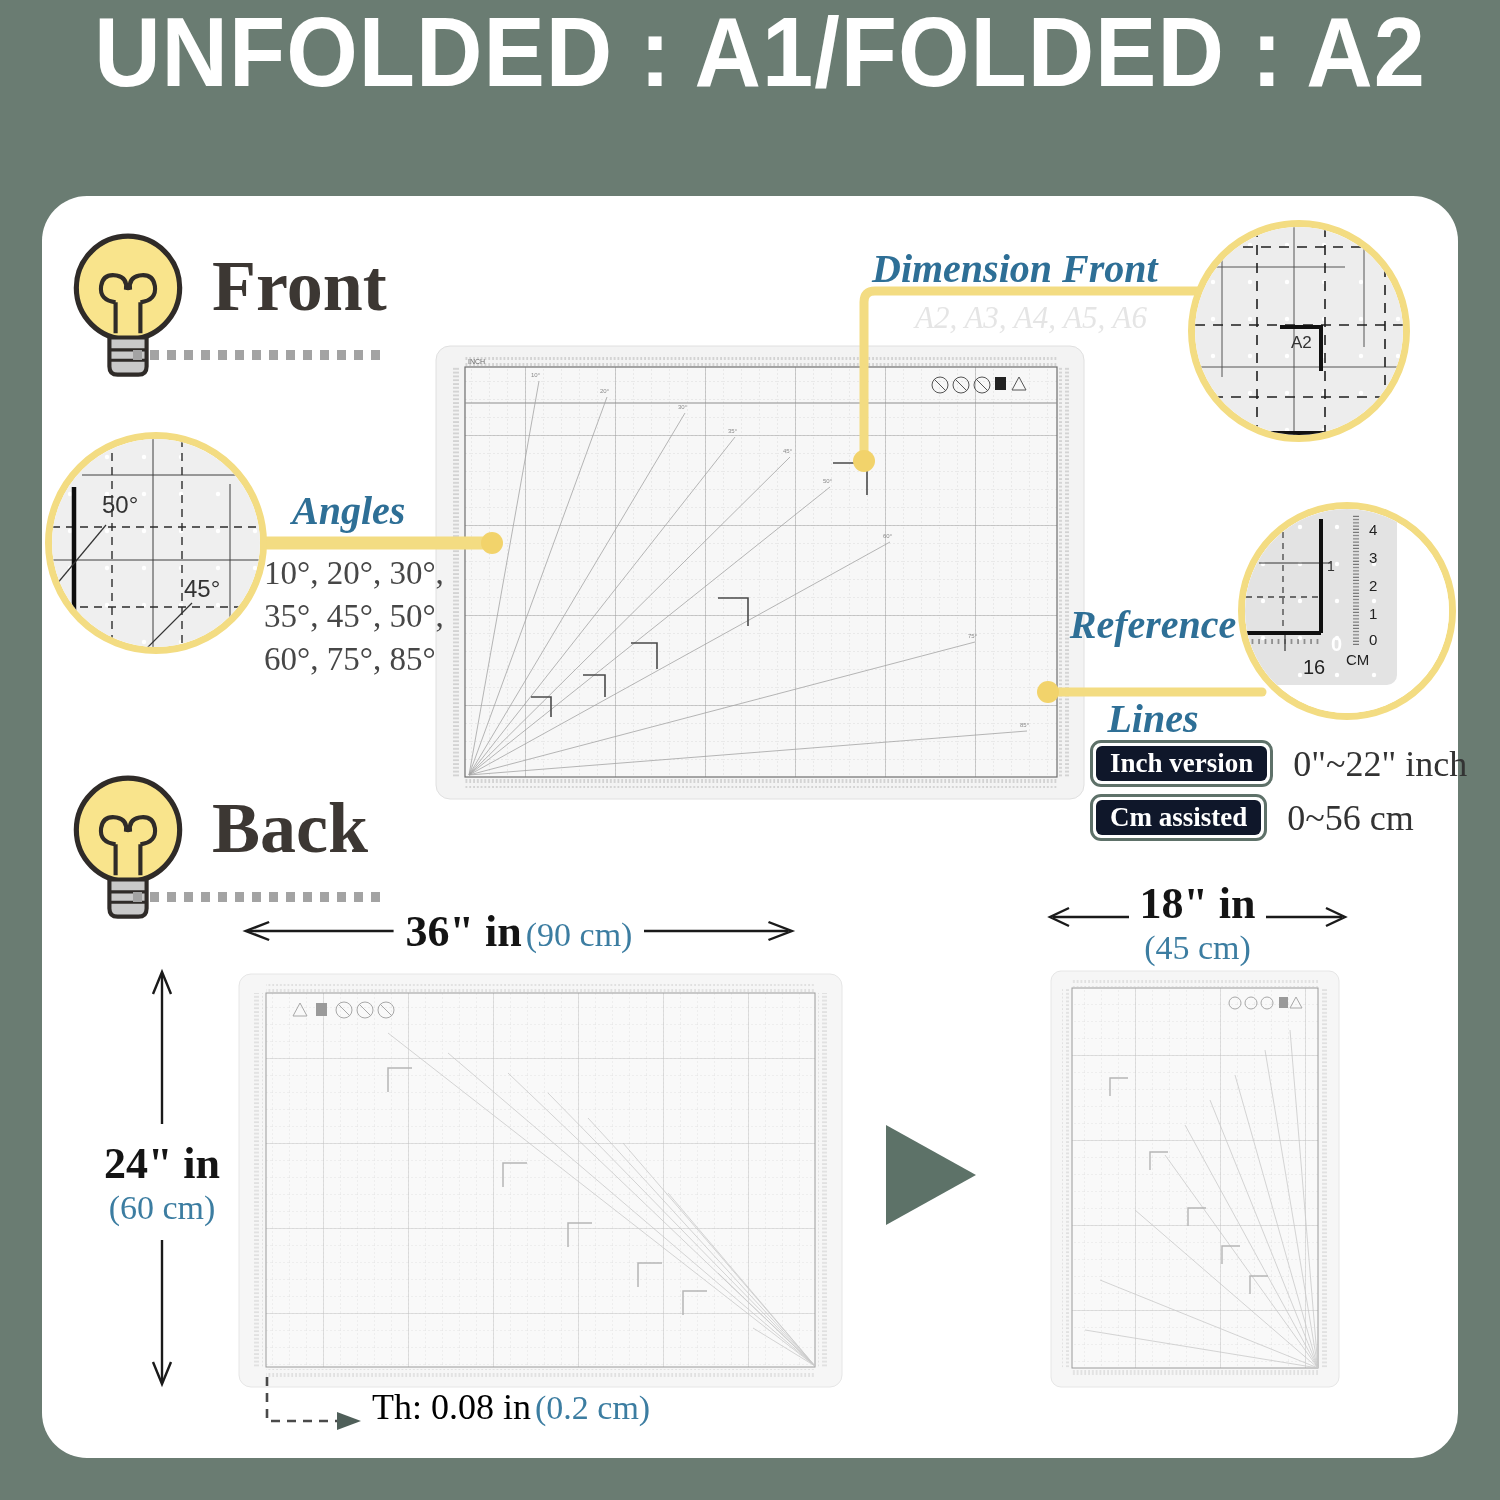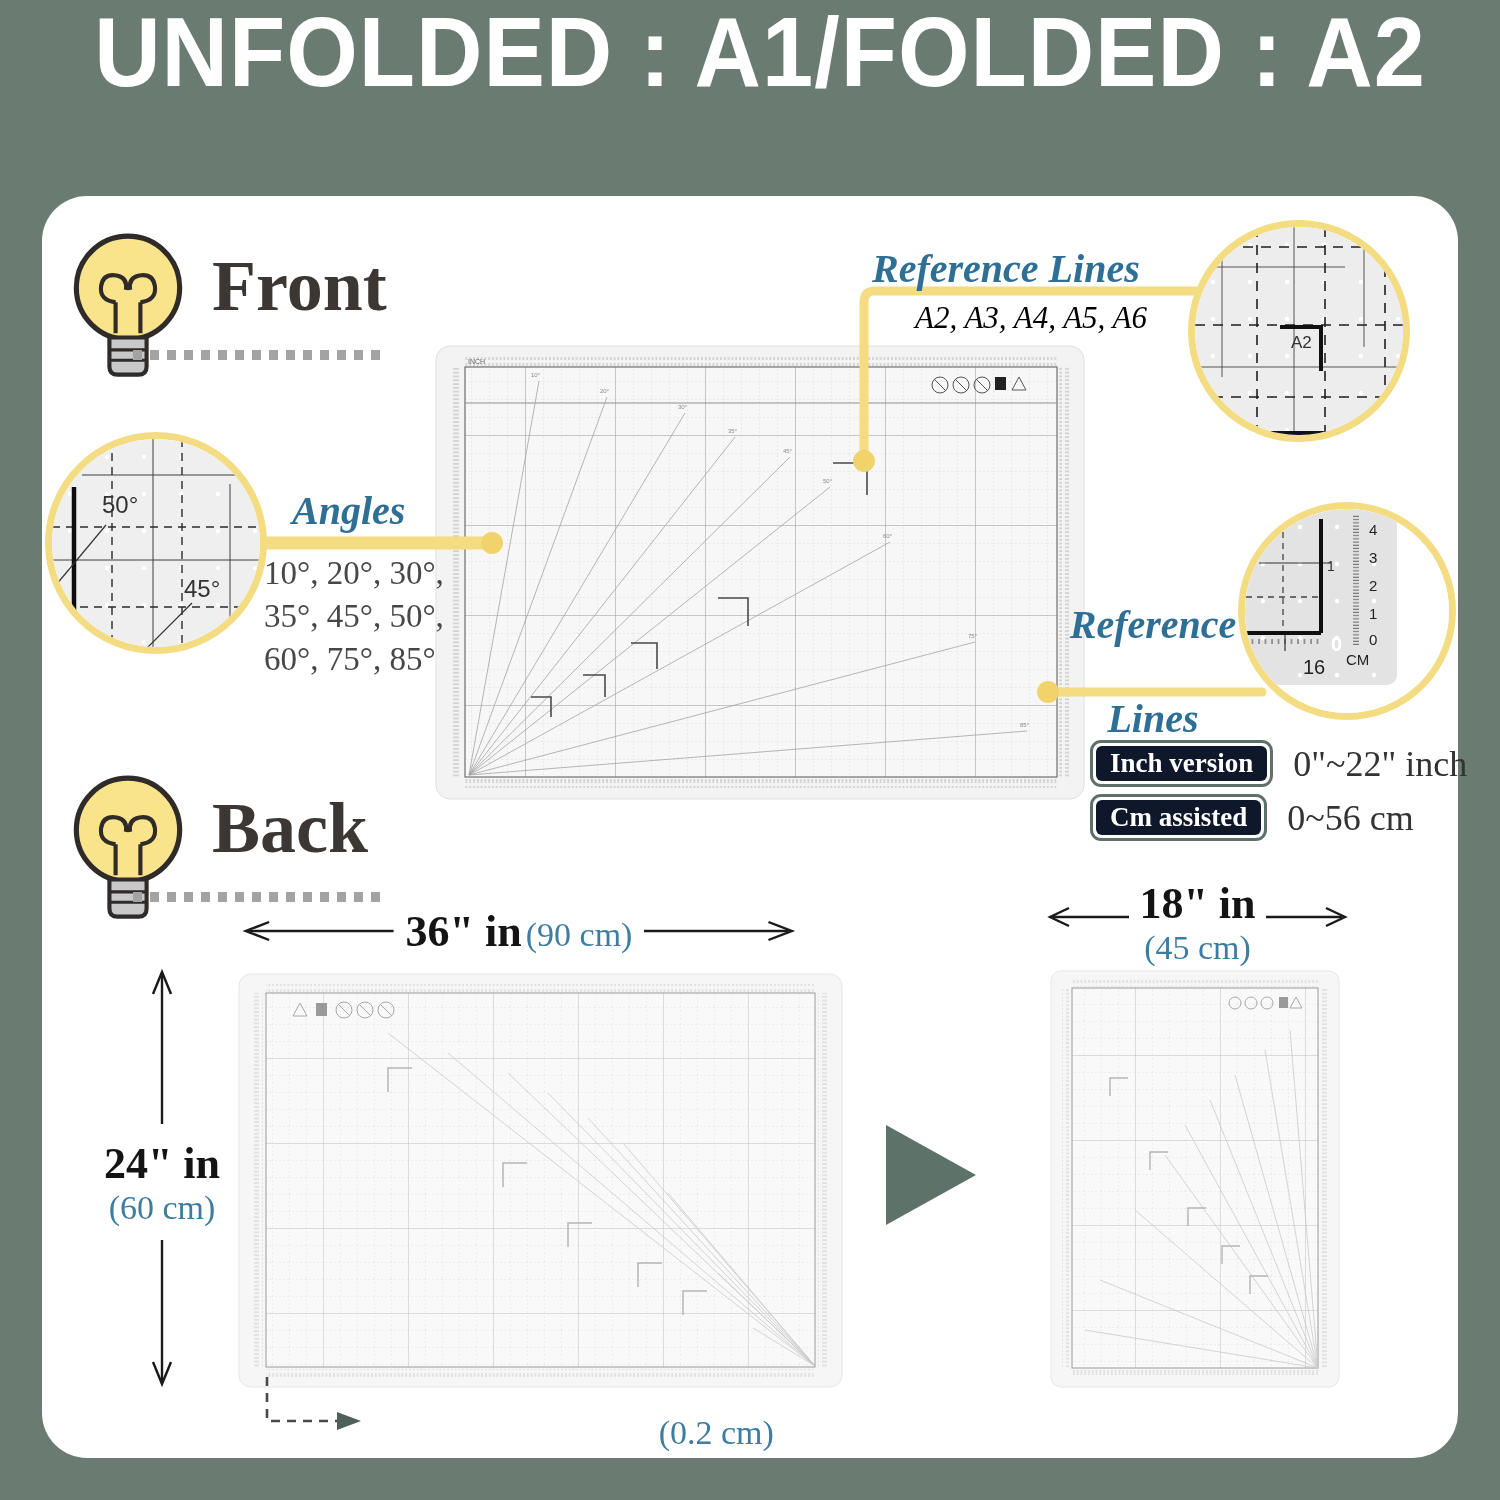--- a/index.html
+++ b/index.html
@@ -5,31 +5,31 @@
   html,body{margin:0;padding:0;background:#6a7c72;}
   #canvas{position:relative;width:1500px;height:1500px;background:#6a7c72;overflow:hidden;
           font-family:"Liberation Serif",serif;padding-left:20px;}
   .abs{position:absolute;}
   .header-title{font-family:"Liberation Sans",sans-serif;font-weight:bold;color:#ffffff;
                 font-size:92px;letter-spacing:1px;white-space:nowrap;display:inline-block;transform:scaleY(1.06);}
   .card{background:#ffffff;border-radius:45px;}
   .section-label{font-size:72px;color:#3c3733;line-height:1;font-weight:bold;}
   .dotline{height:10px;background:repeating-linear-gradient(to right,#a3a3a3 0 9px,transparent 9px 17px);}
   .blue-title{color:#2e6f96;font-weight:bold;font-style:italic;font-size:40px;white-space:nowrap;line-height:1.15;}
-  .sizes-text{font-style:italic;font-size:31px;color:#000000;white-space:nowrap;}
+  .sizes-text{font-style:italic;font-size:31px;color:#e5e5e5;white-space:nowrap;}
   .angle-vals{font-size:33px;color:#474747;line-height:1.3;white-space:nowrap;}
   .circle{border-radius:50%;border:7px solid #f3dc82;overflow:hidden;background:#ffffff;box-sizing:border-box;}
   .badge{display:inline-block;border:3px solid #5e7169;border-radius:11px;padding:3px;background:#fff;}
   .badge-inner{display:block;background:#0f172a;color:#ffffff;border-radius:6px;padding:2px 14px;
                font-size:27px;font-weight:bold;white-space:nowrap;}
   .spec-row{display:flex;align-items:center;gap:20px;}
   .spec-value{font-size:36px;color:#333333;white-space:nowrap;}
   .dim-in{font-weight:bold;font-size:44px;color:#141414;white-space:nowrap;}
   .dim-cm{font-size:34px;color:#3c7da1;white-space:nowrap;}
-  .th-label{font-size:64px;color:#ffffff;white-space:nowrap;}
+  .th-label{font-size:36px;color:#000000;white-space:nowrap;}
   .triangle{background:#5d7268;clip-path:polygon(0 0,100% 50%,0 100%);}
   .arrow-row{display:flex;align-items:center;}
   .center-col{display:flex;flex-direction:column;align-items:center;}
   svg{display:block;}
 </style>
 </head>
 <body>
 
 <div id="canvas">
 
@@ -284,21 +284,21 @@
     <circle cx="60" cy="56" r="50" fill="#f9e48c" stroke="#2f2b28" stroke-width="5"></circle>
     <path d="M48 100 V70 M72 100 V70" stroke="#2f2b28" stroke-width="4" fill="none"></path>
     <path d="M48 70 q-16 -2 -14 -16 q2 -12 15 -10 q11 2 9 14" fill="none" stroke="#2f2b28" stroke-width="4"></path>
     <path d="M72 70 q16 -2 14 -16 q-2 -12 -15 -10 q-11 2 -9 14" fill="none" stroke="#2f2b28" stroke-width="4"></path>
     <path d="M42 104 h36 v28 q0 8 -8 8 h-20 q-8 0 -8 -8 z" fill="#c9c9c9" stroke="#2f2b28" stroke-width="4"></path>
     <path d="M42 116 h36 M42 126 h36" stroke="#2f2b28" stroke-width="3"></path>
   </svg>
   <div class="abs section-label" style="left:212px;top:250px;">Front</div>
   <div class="abs dotline" style="left:133px;top:350px;width:252px;"></div>
 
-  <div class="abs blue-title" style="left:872px;top:246px;">Reference Lines</div>
+  <div class="abs blue-title" style="left:872px;top:246px;">Dimension Front</div>
   <div class="abs sizes-text" style="left:915px;top:300px;">A2, A3, A4, A5, A6</div>
 
   <div class="abs blue-title" style="left:292px;top:488px;">Angles</div>
   <div class="abs angle-vals" style="left:264px;top:552px;">
     <div>10°, 20°, 30°,</div>
     <div>35°, 45°, 50°,</div>
     <div>60°, 75°, 85°</div>
   </div>
 
   <div class="abs center-col" style="left:1058px;top:602px;width:190px;gap:48px;">

